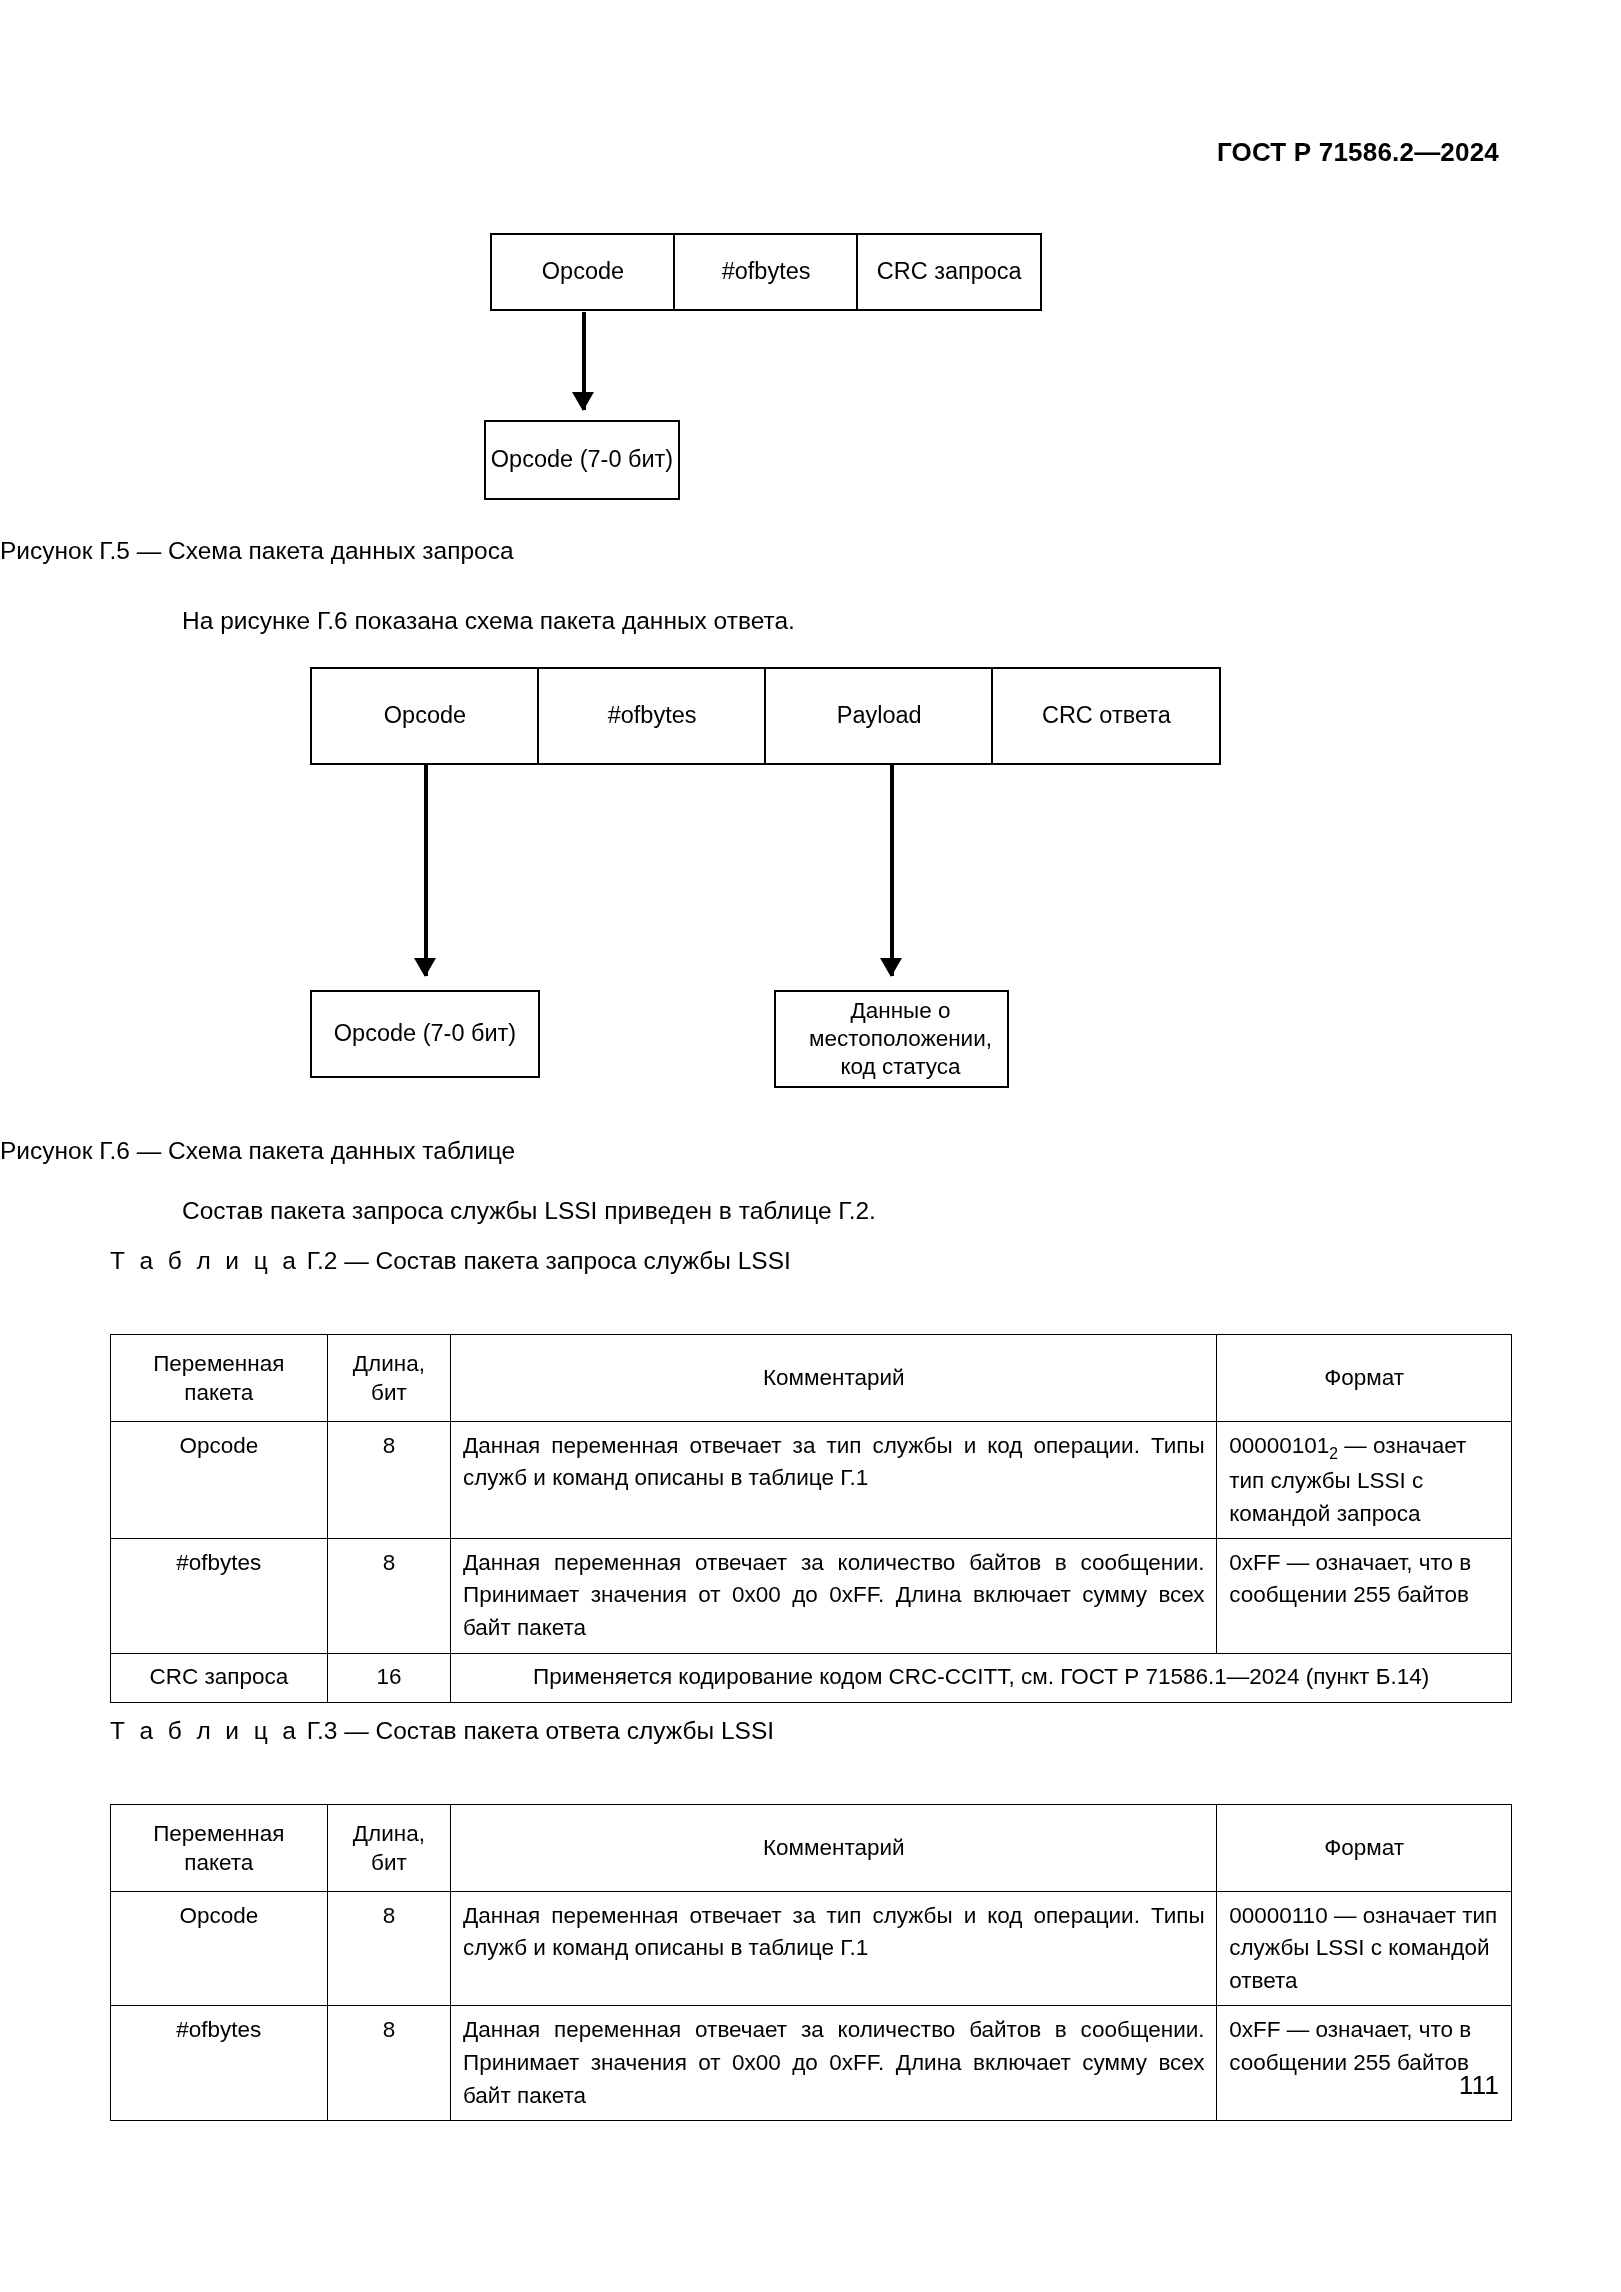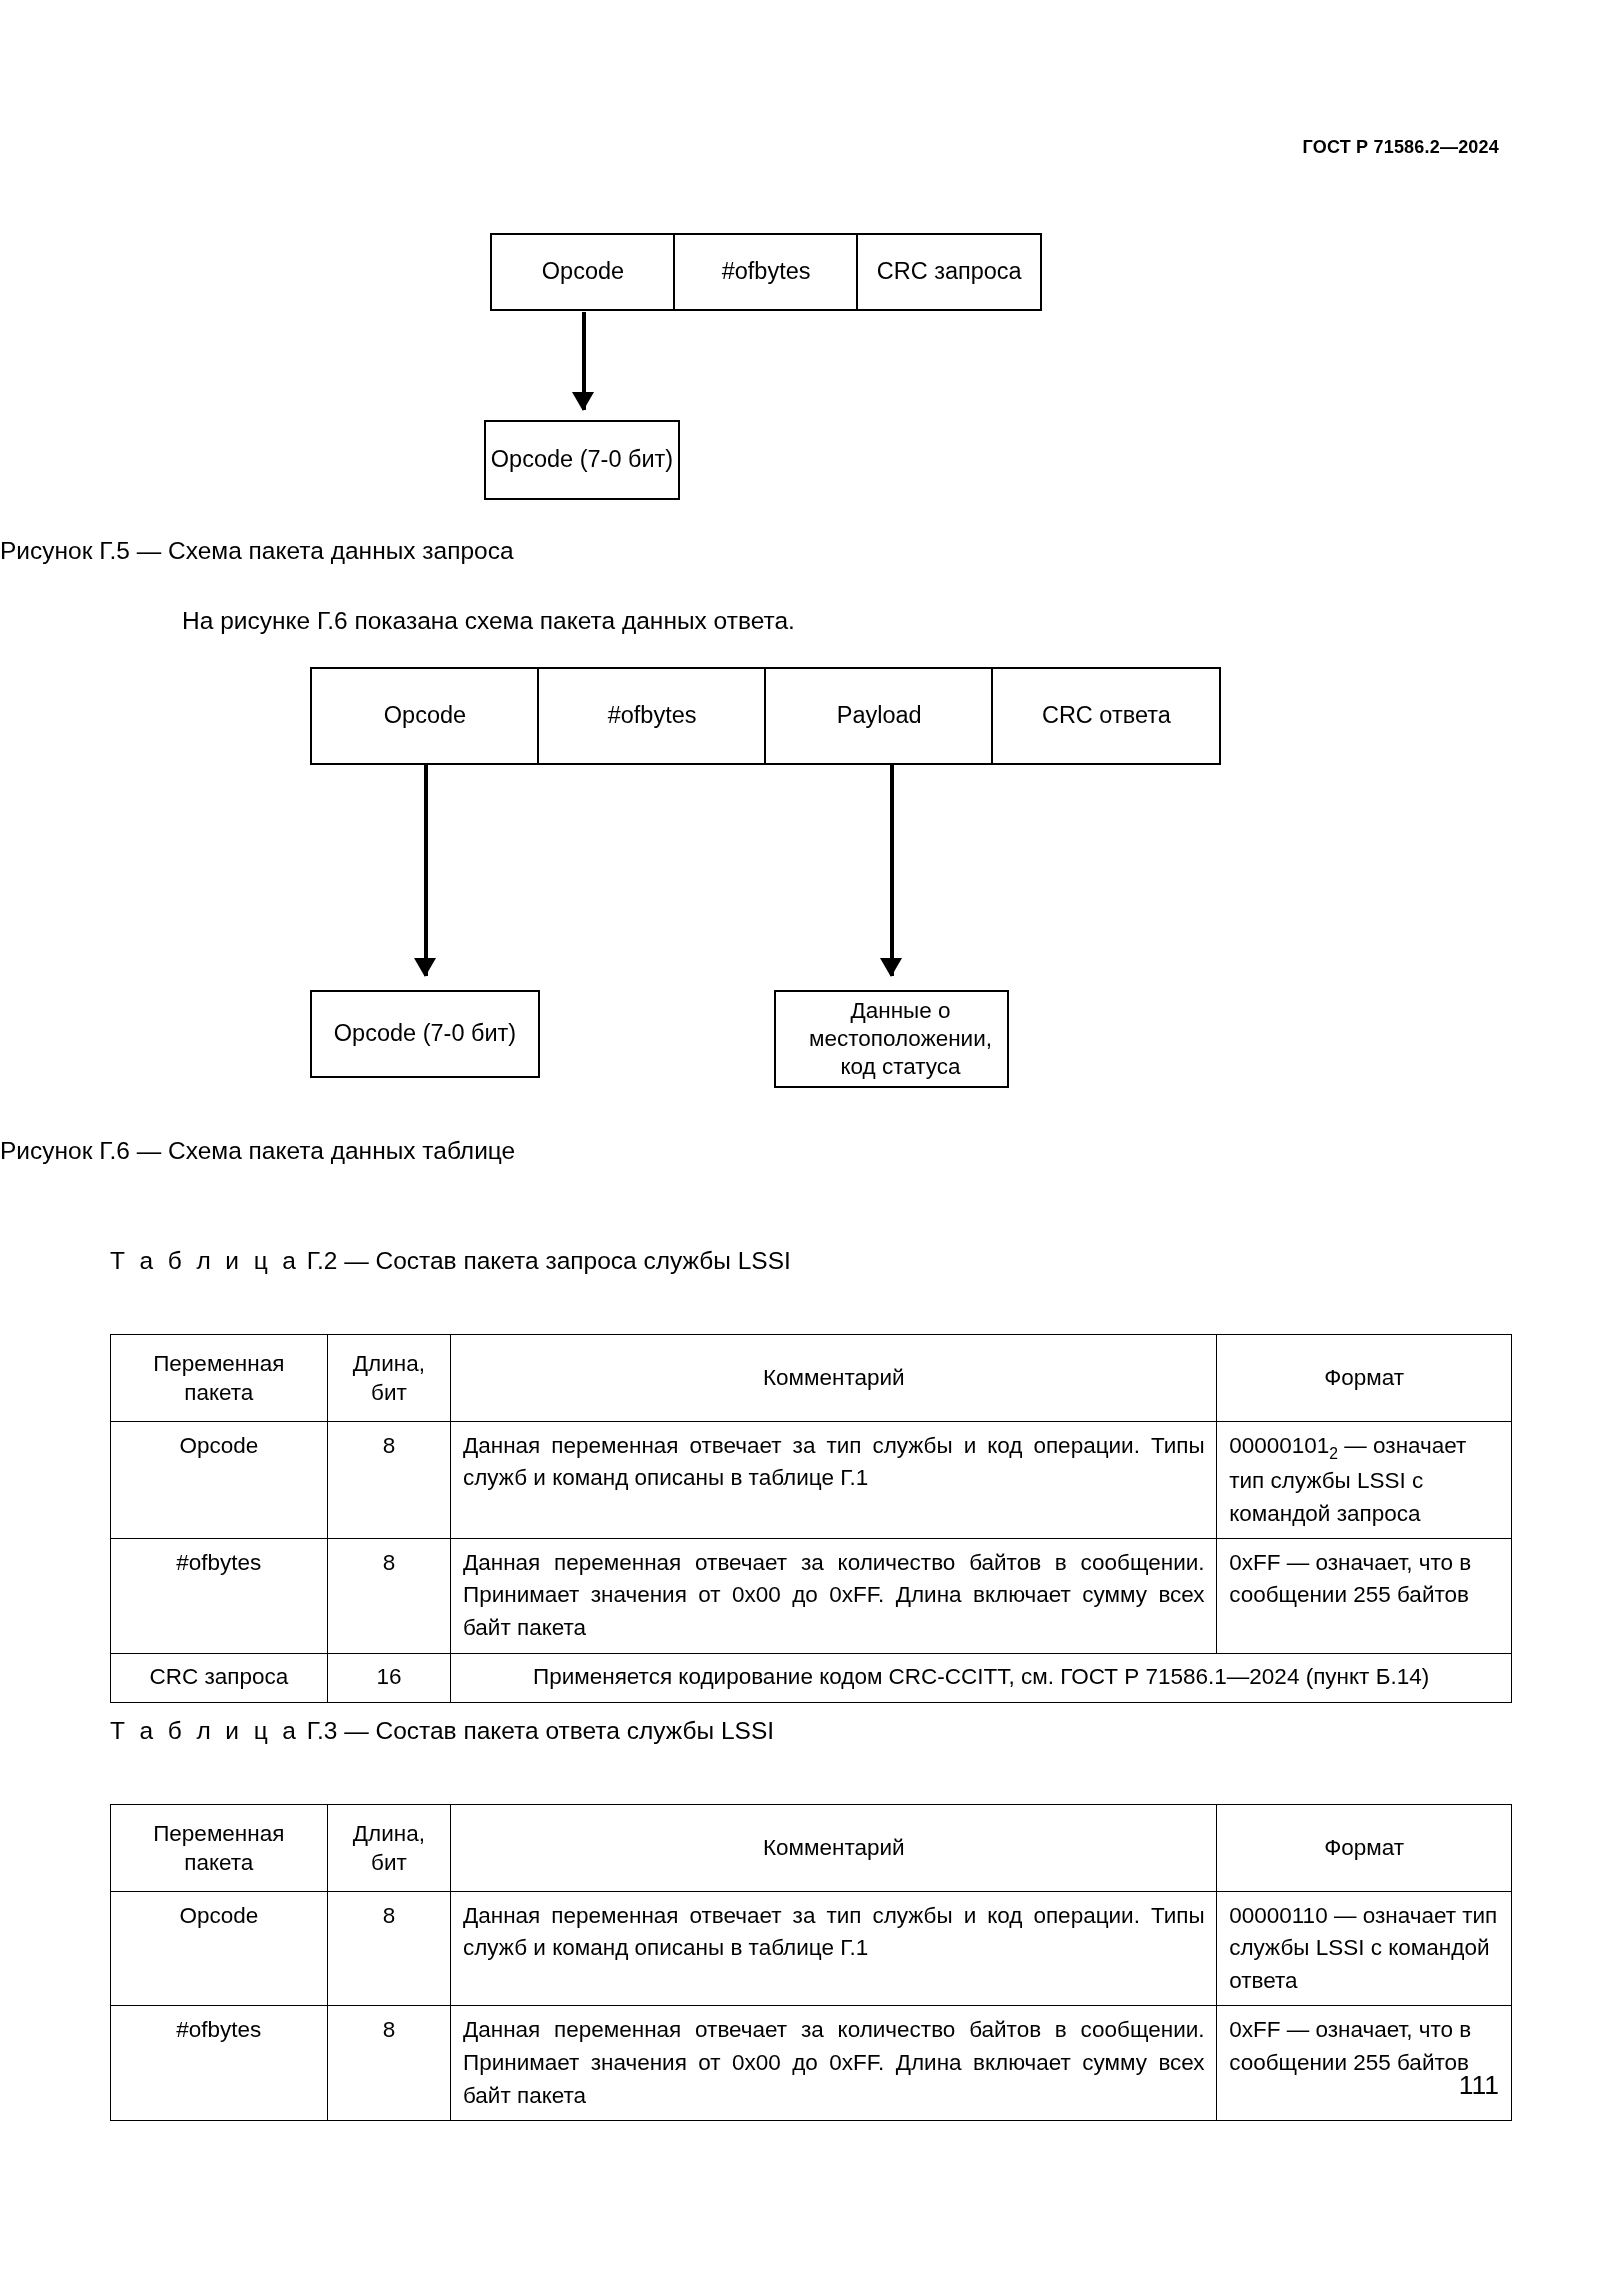--- a/index.html
+++ b/index.html
@@ -17,21 +17,21 @@
     height: 2293px;
     background: #ffffff;
     overflow: hidden;
   }
 
   
   .doc-header {
     position: absolute;
     top: 137px;
     right: 122px;
-    font-size: 18px;
+    font-size: 26px;
     font-weight: bold;
     letter-spacing: 0.2px;
     white-space: nowrap;
   }
 
   
   .fig5-row {
     position: absolute;
     left: 490px;
     top: 233px;
@@ -227,20 +227,21 @@
   </div>
   <div class="fig6-arrow-b">
     <div class="arrow-head"></div>
   </div>
 
   <div class="pkt-box fig6-sub-a">Opcode (7-0 бит)</div>
   <div class="pkt-box fig6-sub-b">Данные о местоположении, код статуса</div>
 
   <div class="fig-caption fig6-caption">Рисунок Г.6 — Схема пакета данных таблице</div>
 
+  <div class="para para-2">Состав пакета запроса службы LSSI приведен в таблице Г.2.</div>
 
   <div class="tbl-caption tbl2-caption">
     <span class="sp">Т а б л и ц а</span>
     <span>Г.2 — Состав пакета запроса службы LSSI</span>
   </div>
 
   <table class="gost-table t2">
     <thead>
       <tr>
         <th class="c-var">Переменная пакета</th>

